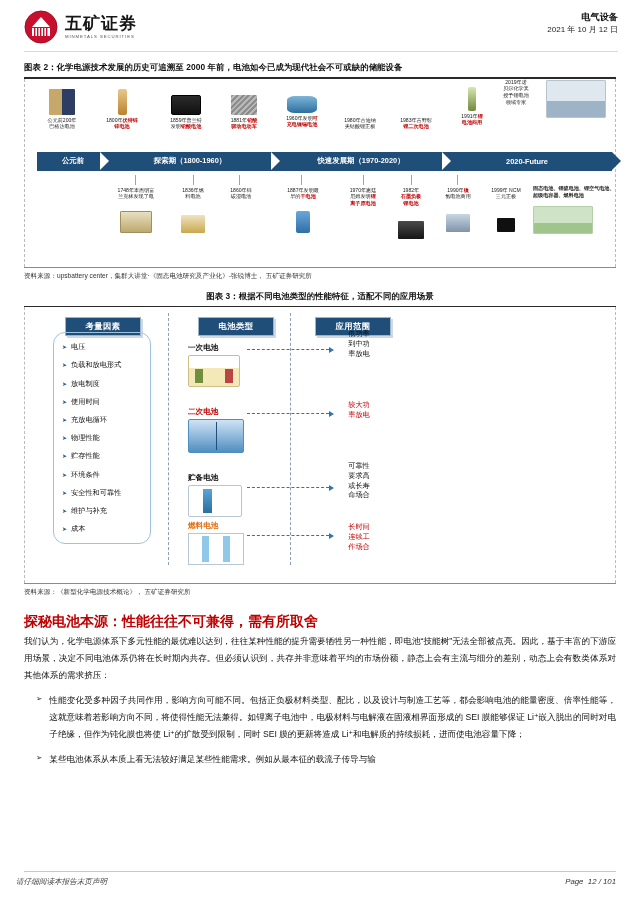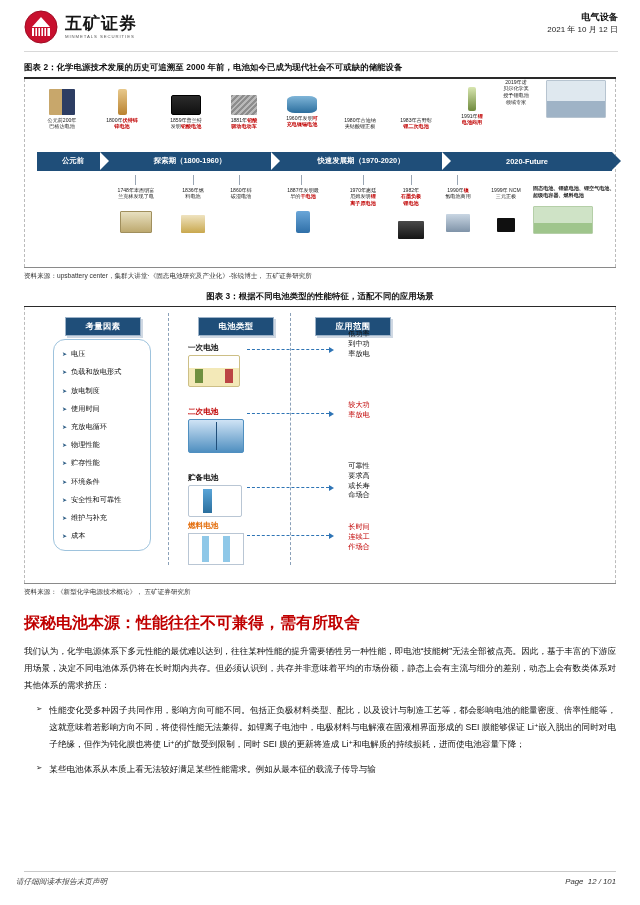--- a/index.html
+++ b/index.html
@@ -130,21 +130,21 @@
   .art-res:before{content:"";position:absolute;left:14px;top:3px;width:9px;height:24px;
      background:linear-gradient(180deg,#5aa5d8,#2a6f9e);}
   .art-fuel{width:54px;height:30px;background:#fff;border:1px solid #b9c6d4;
      position:relative;}
   .art-fuel:before{content:"";position:absolute;left:13px;top:2px;width:7px;height:26px;
      background:#8fc8e8;}
   .art-fuel:after{content:"";position:absolute;right:13px;top:2px;width:7px;height:26px;
      background:#8fc8e8;}
 
   
-  .sec-head{color:#c00000;font-weight:bold;font-size:16px;margin:16px 24px 9px 24px;}
+  .sec-head{color:#c00000;font-weight:bold;font-size:14px;margin:16px 24px 2px 24px;}
   .para{font-size:8.6px;line-height:1.95;color:#111;margin:0 24px 9px 24px;
         text-align:justify;}
   .bullet{display:flex;gap:7px;margin:0 24px 8px 36px;}
   .bullet .bl-mark{font-size:7.5px;color:#111;flex:0 0 auto;line-height:1.95;}
   .bullet .bl-txt{font-size:8.6px;line-height:1.95;color:#111;text-align:justify;}
 
   
   .foot-rule{height:1px;background:#c9c9c9;margin:0 24px;}
   .footer{display:flex;justify-content:space-between;align-items:flex-start;
           margin:5px 24px 0 16px;}
@@ -365,21 +365,21 @@
   <div class="f3-wrap">
     <div class="f3-inner">
 
       <div class="colhdr" style="left:40px;top:10px;width:74px;"><span>考量因素</span></div>
       <div class="colhdr" style="left:173px;top:10px;width:74px;"><span>电池类型</span></div>
       <div class="colhdr" style="left:290px;top:10px;width:74px;"><span>应用范围</span></div>
 
       <div class="vsep" style="left:143px;top:6px;height:252px;"></div>
       <div class="vsep" style="left:265px;top:6px;height:252px;"></div>
 
-      <div class="factors" style="left:28px;top:32px;width:98px;">
+      <div class="factors" style="left:28px;top:25px;width:98px;">
         <div class="frow">
             <span class="arrow">➤</span>
             <span class="lbl">电压</span>
           </div>
         <div class="frow">
             <span class="arrow">➤</span>
             <span class="lbl">负载和放电形式</span>
           </div>
         <div class="frow">
             <span class="arrow">➤</span>

